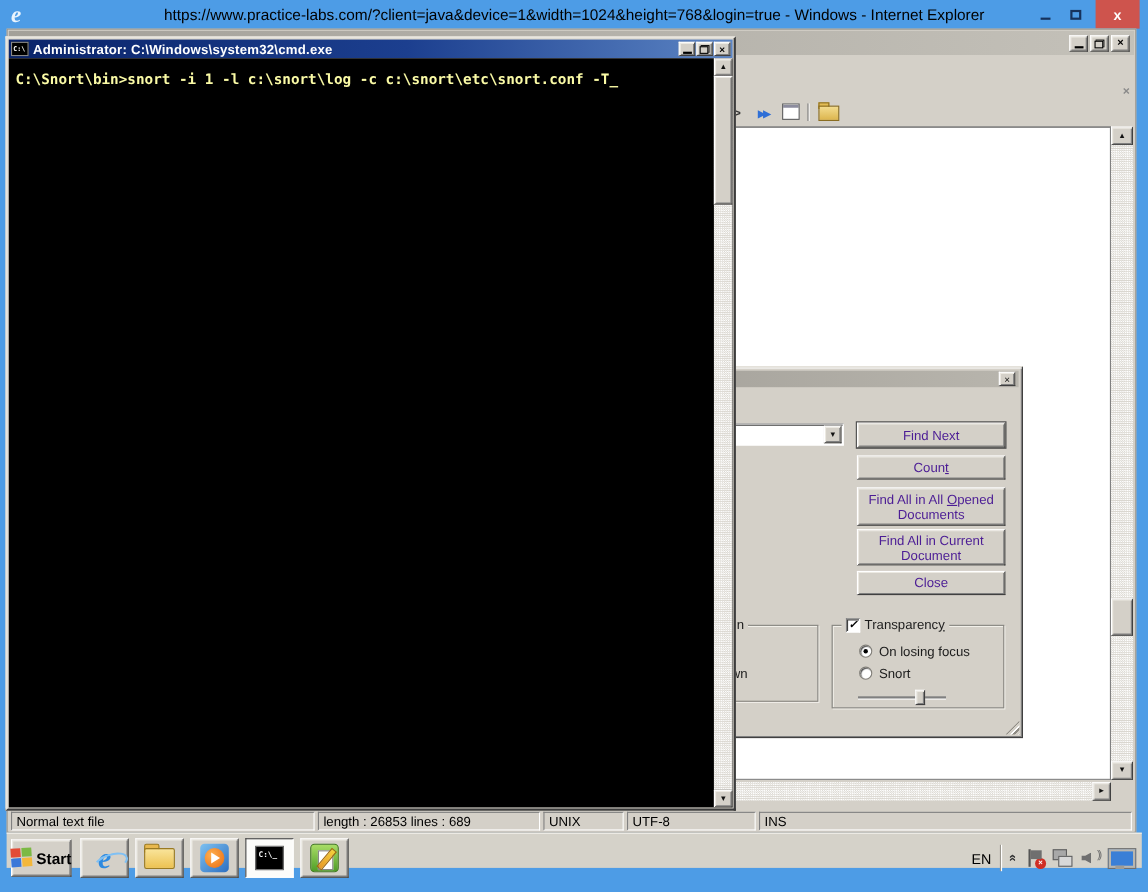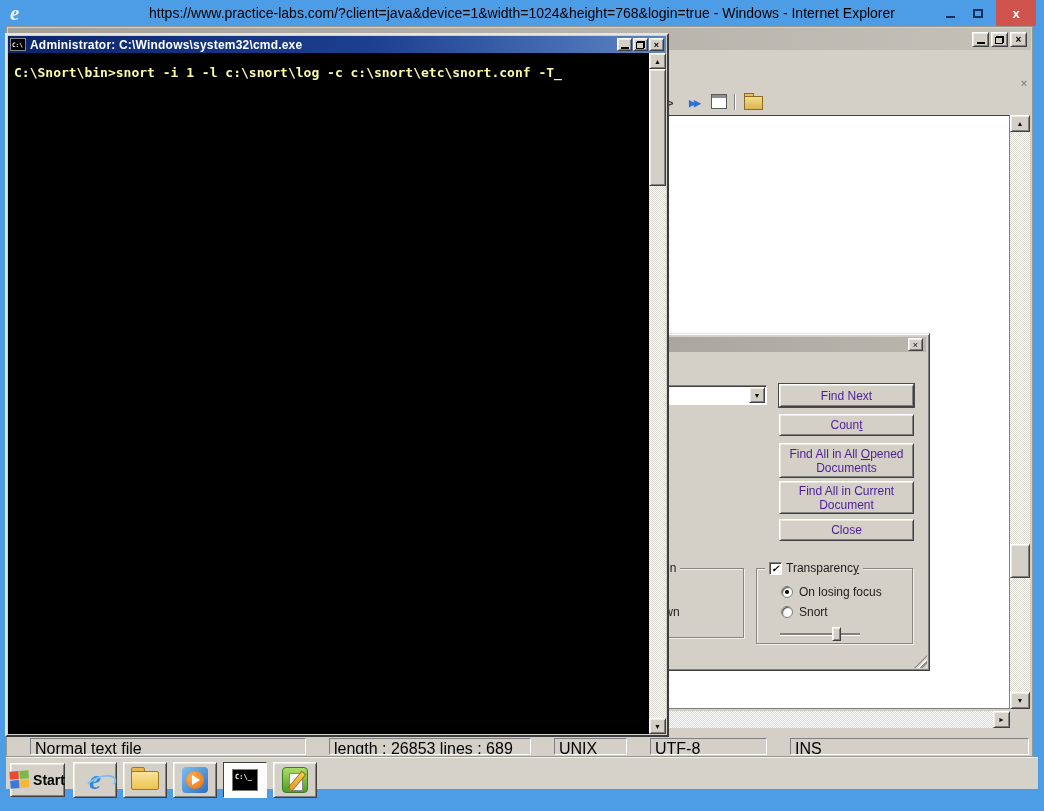--- a/index.html
+++ b/index.html
@@ -18,21 +18,21 @@
   .ie-close { right:8px; width:40px; background:#ce544d; color:#fff; font-size:13px; font-weight:bold; }
   .g-min { width:9px; height:2px; background:#16325c; margin-top:8px; }
   .g-max { width:10px; height:9px; border:2px solid #16325c; }
 
   
   .raised { background:#d4d0c8; border:1px solid; border-color:#fff #404040 #404040 #fff;
             box-shadow: inset 1px 1px 0 #ece9e2, inset -1px -1px 0 #808080; }
   .sunkenbox { background:#fff; border:1px solid; border-color:#808080 #fff #fff #808080;
                box-shadow: inset 1px 1px 0 #404040; }
   .statusfield { border:1px solid; border-color:#808080 #fff #fff #808080; padding:1px 12px 0 4px;
-                 font-size:16px; color:#000; overflow:hidden; white-space:nowrap;margin-left:20px; }
+                 font-size:12px; color:#000; overflow:hidden; white-space:nowrap; }
   .dither { background-image: conic-gradient(#ffffff 0 25%, #dad7d0 0 50%, #ffffff 0 75%, #dad7d0 0);
             background-size:2px 2px; }
   .sb-btn { display:flex; align-items:center; justify-content:center; font-size:7px; color:#111; }
 
   
   .npp { position:absolute; left:6px; top:26px; width:1027px; height:731px; background:#d4d0c8;
          border:1px solid #9a978f; z-index:1; }
   .npp-titlebar { position:absolute; left:1px; top:1px; right:1px; height:22px;
                   background:linear-gradient(90deg,#a3a099,#c4c1b9); }
   .npp-ctrl { position:absolute; top:4px; width:17px; height:15px; display:flex; align-items:center; justify-content:center; }
@@ -329,14 +329,25 @@
       </button>
     <button class="taskbtn raised t-wmp">
         <span class="wmp"></span>
       </button>
     <button class="taskbtn raised t-cmd active">
         <span class="cmdico"></span>
       </button>
     <button class="taskbtn raised t-npp">
         <span class="nppico"></span>
       </button>
+    <div class="tray">
+      <span class="tray-en">EN</span>
+      <span class="tray-sep"></span>
+      <span class="tray-chev">«</span>
+      <span class="flagico">
+          <span class="badge">×</span>
+        </span>
+      <span class="netico"></span>
+      <span class="volico"></span>
+      <span class="monico"></span>
+    </div>
   </div>
 </div>
 
 </body></html>

